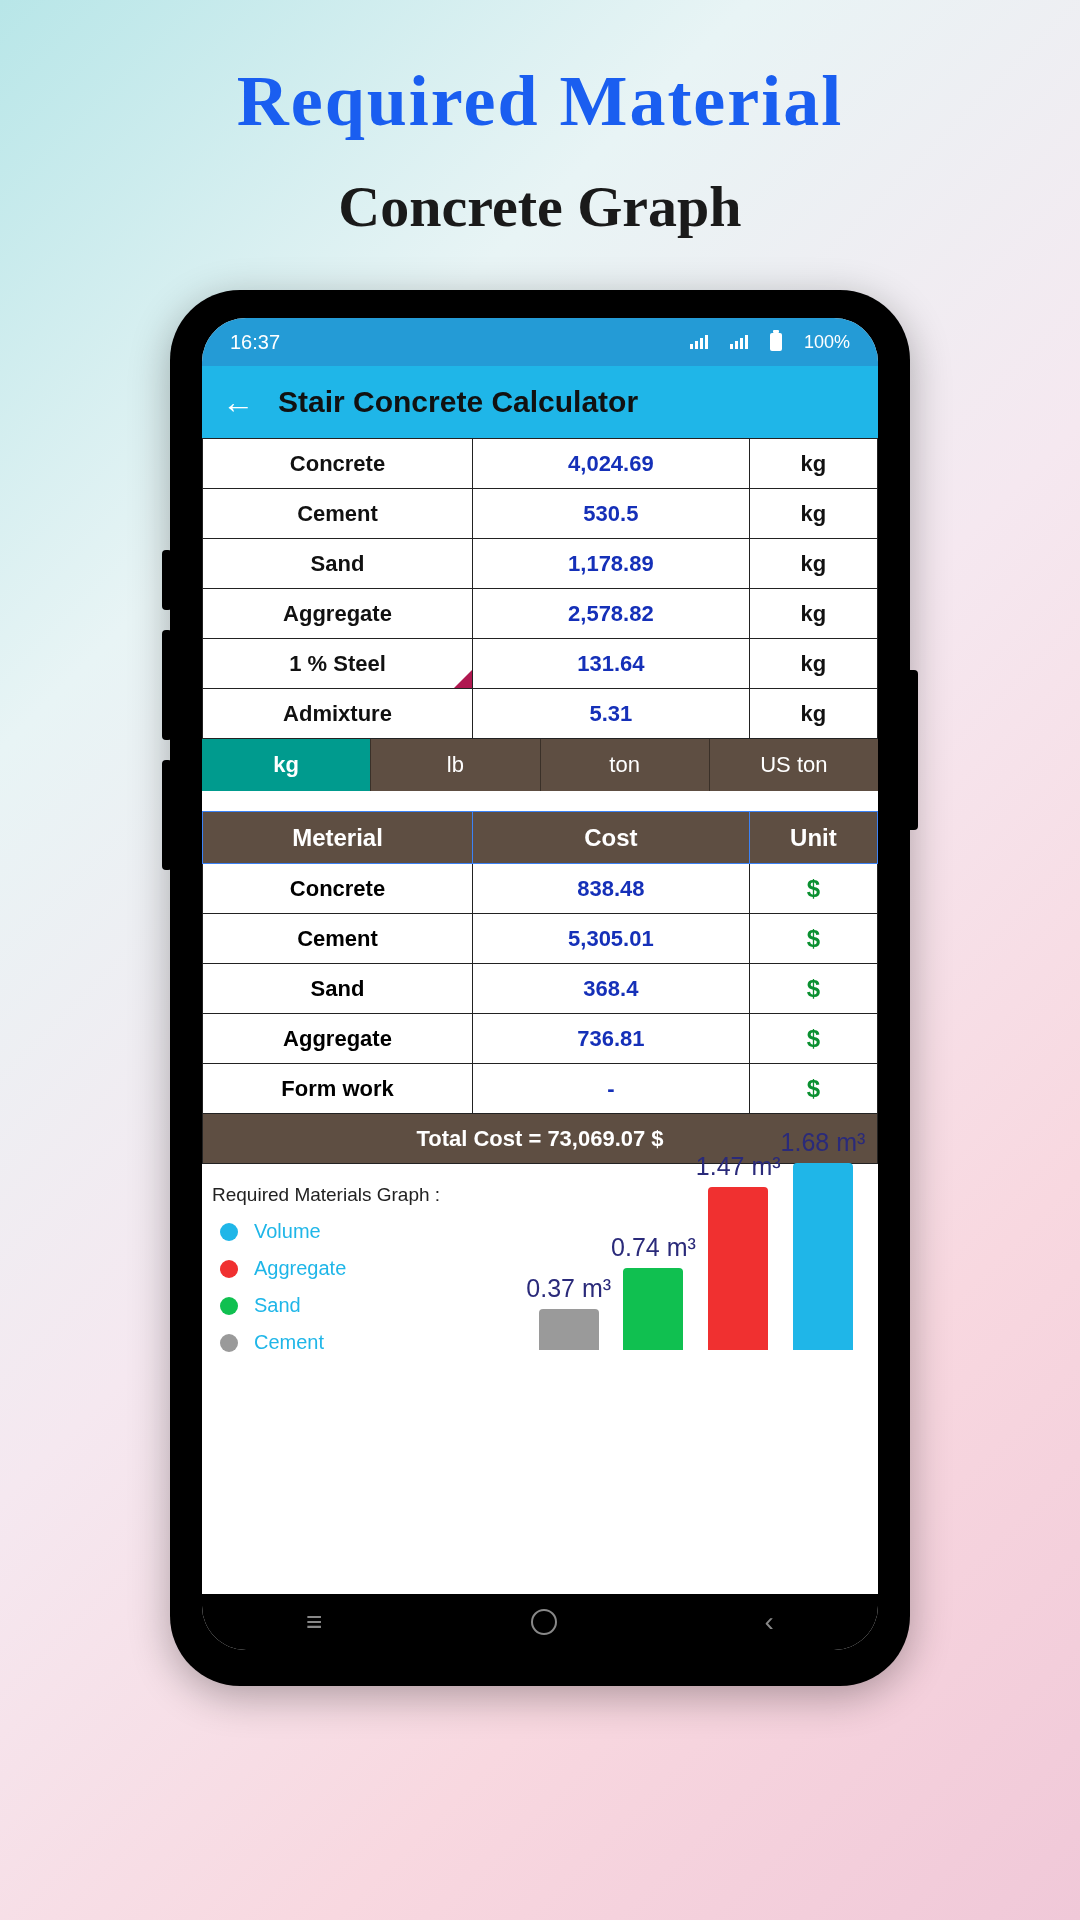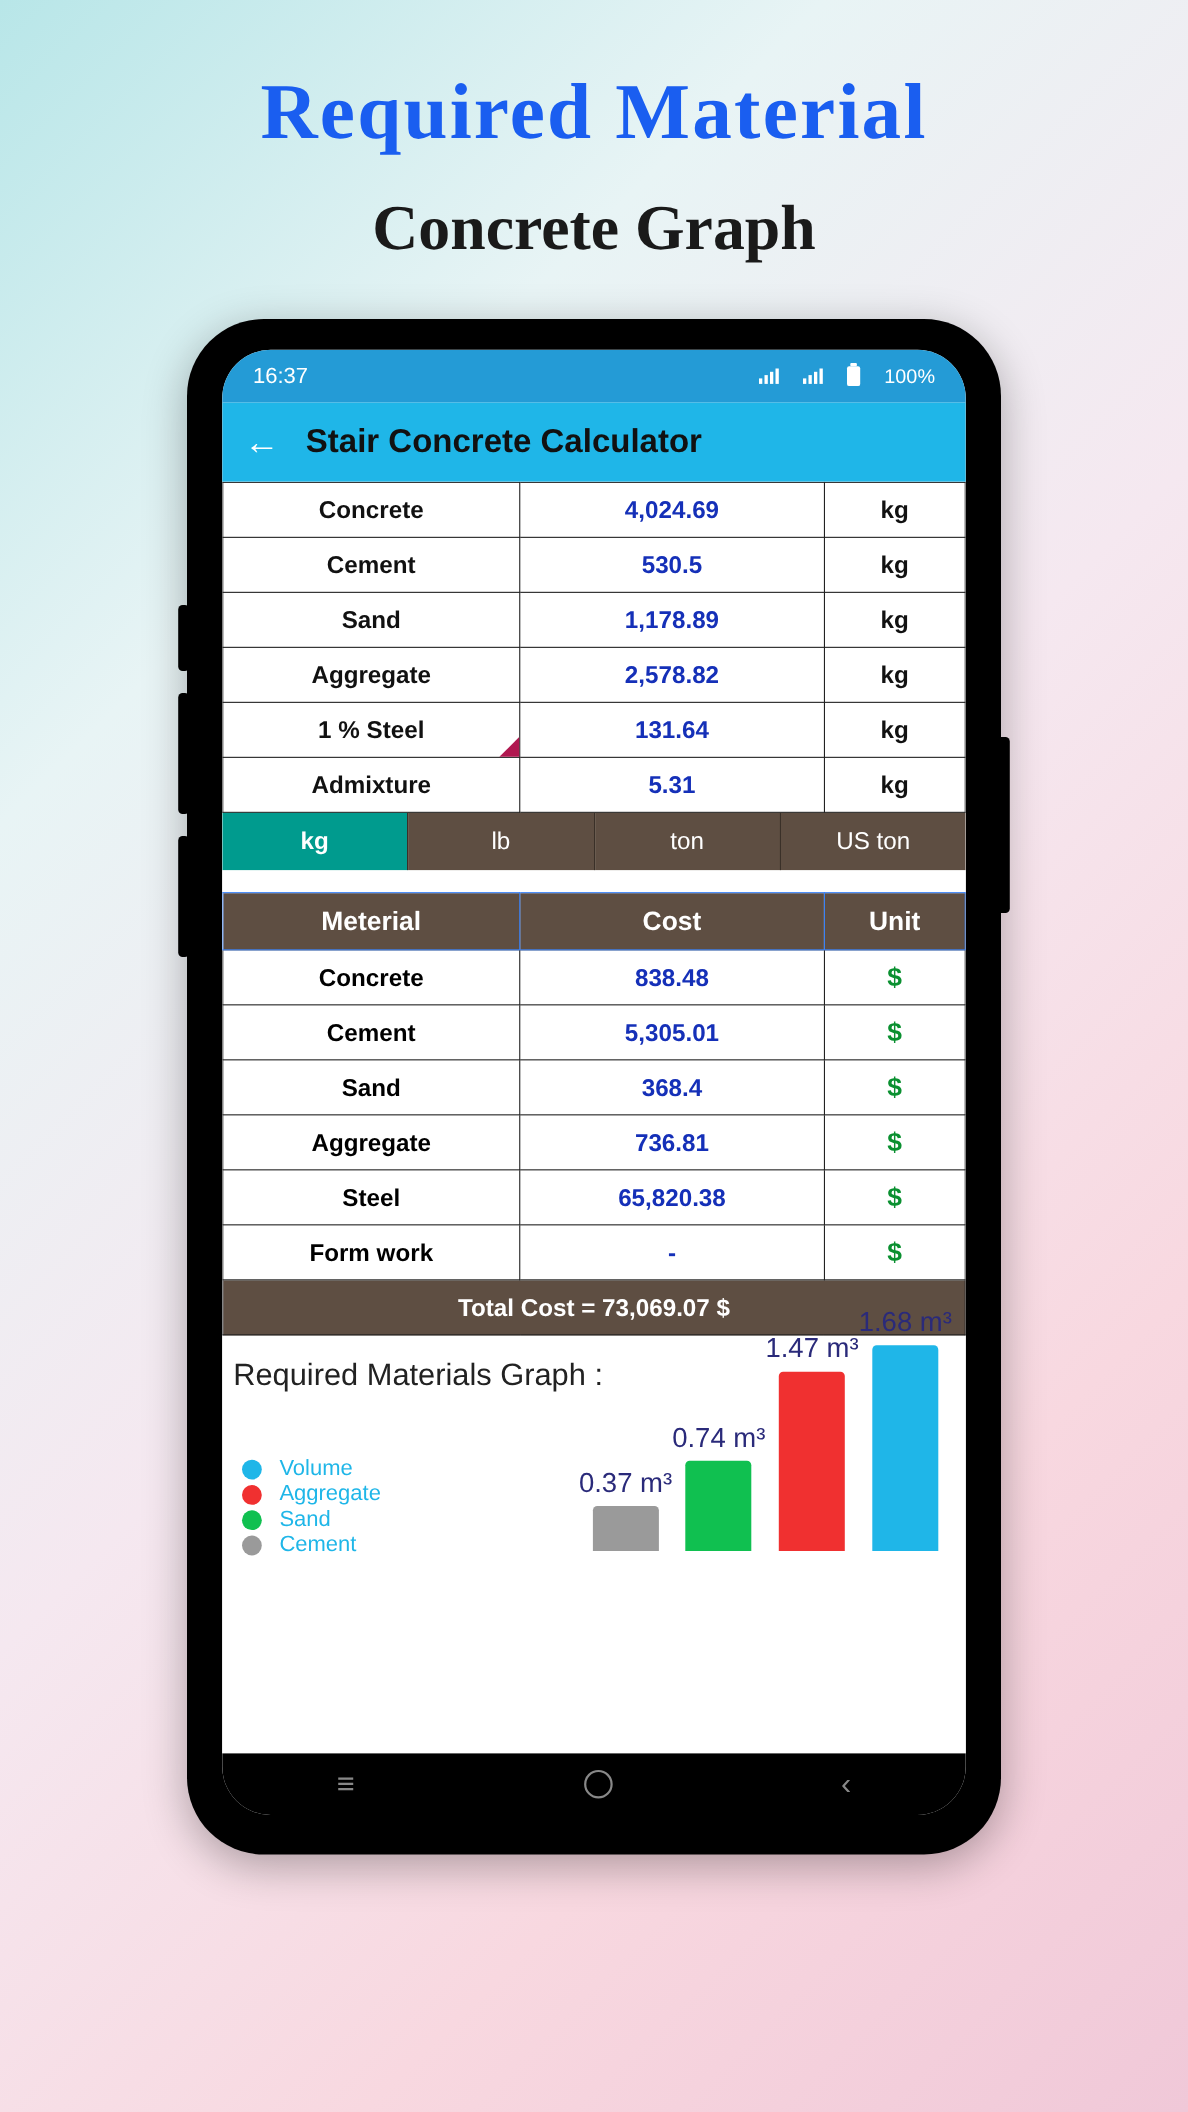--- a/index.html
+++ b/index.html
@@ -94,22 +94,22 @@
 .unit-tab.active { background:#009b8e; font-weight:bold; }
 .unit-tab:not(:last-child){ border-right:1px solid #3a3028; }
 .cost-tbl { margin-top: 20px; width:100%; border-collapse:collapse; }
 .cost-tbl th { background:#5e4e42; color:#fff; border:1px solid #3b82f6; height:52px; font-size:24px; }
 .cost-tbl td { border:1px solid #222; text-align:center; height:50px; font-size:22px; }
 .cost-tbl .lbl { font-weight:bold; }
 .cost-tbl .val { color:#1530b8; font-weight:bold; }
 .cost-tbl .cur { color:#0a9030; font-weight:bold; font-size:24px; }
 .total-row { background:#5e4e42; color:#fff; height:50px; font-size:23px; font-weight:bold; text-align:center; }
 .graph-section { padding: 20px 10px 0 10px; }
-.graph-title { font-size: 28px; color:#222; margin-bottom:14px; }
-.legend { display:flex; flex-direction:column; margin-left:8px;margin-top:44px; }
+.graph-title { font-size: 19px; color:#222; margin-bottom:14px; }
+.legend { display:flex; flex-direction:column; gap:14px; margin-left:8px; }
 .legend-item { display:flex; align-items:center; gap:16px; }
 .dot { width:18px; height:18px; border-radius:50%; }
 .legend-lbl { font-size:20px; color:#1fb6e8; }
 .chart-row { display:flex; }
 .chart-area { flex:1; display:flex; align-items:flex-end; justify-content:space-around; height:240px; padding:0 10px 0 0; position:relative; margin-top:-110px; margin-left: 180px; }
 .bar-wrap { display:flex; flex-direction:column; align-items:center; }
 .bar-label { font-size:25px; color:#2a2a7a; margin-bottom:6px; white-space:nowrap; }
 .bar { width:60px; border-radius:4px 4px 0 0; }
 .nav-bar { height:56px; background:#000; display:flex; align-items:center; justify-content:space-around; color:#888; }
 .nav-icon { font-size:28px; }
@@ -230,25 +230,20 @@
               <td class="lbl">Sand</td>
               <td class="val">368.4</td>
               <td class="cur">$</td>
             </tr>
             <tr>
               <td class="lbl">Aggregate</td>
               <td class="val">736.81</td>
               <td class="cur">$</td>
             </tr>
             <tr>
-              <td class="lbl">Steel</td>
-              <td class="val">65,820.38</td>
-              <td class="cur">$</td>
-            </tr>
-            <tr>
               <td class="lbl">Form work</td>
               <td class="val">-</td>
               <td class="cur">$</td>
             </tr>
           </tbody>
         <tfoot>
             <tr>
               <td colspan="3" class="total-row">Total Cost = 73,069.07 $</td>
             </tr>
           </tfoot>

